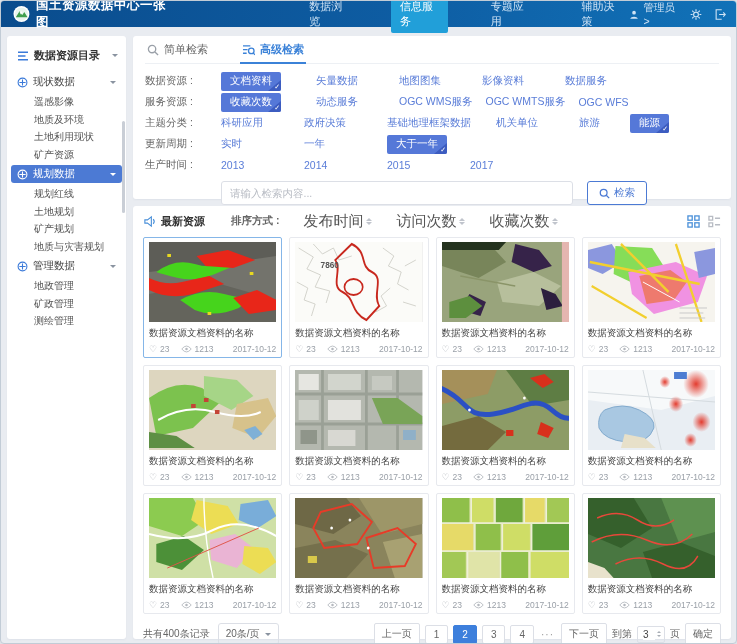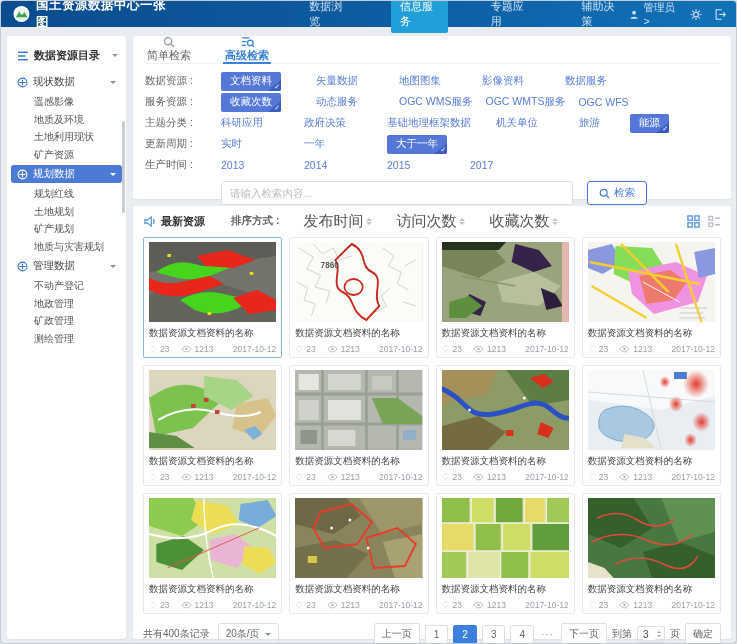--- a/index.html
+++ b/index.html
@@ -30,21 +30,21 @@
   .sb-group.selected { background:#4c7ad4; color:#fff; }
   .sb-group.selected .caret-dn { border-top-color:#fff; }
   .sb-child { padding:2px 6px 2px 27px; font-size:10px; color:#555; cursor:pointer; line-height:1.35; }
   .sb-scroll { position:absolute; right:1px; top:85px; width:3px; height:92px; background:#c9ced6; border-radius:2px; }
 
   .main { flex:1; display:flex; flex-direction:column; gap:7px; min-width:0; }
 
   
   .filter-panel { height:163px; padding:0 12px; flex:none; }
   .tabs { display:flex; align-items:center; gap:30px; height:28px; border-bottom:1px solid #edf0f4; }
-  .tab { display:flex; align-items:center; font-size:11px; color:#666; cursor:pointer; height:100%; padding:0 2px; position:relative;flex-direction:column; }
+  .tab { display:flex; align-items:center; gap:5px; font-size:11px; color:#666; cursor:pointer; height:100%; padding:0 2px; position:relative; }
   .tab svg { color:#9aa0a8; }
   .tab.active { color:#3b82d8; font-weight:bold; }
   .tab.active::after { content:""; position:absolute; left:0; right:0; bottom:-1px; height:2px; background:#3b82d8; }
   .filters { padding-top:7px; }
   .frow { display:flex; align-items:center; height:20px; margin-bottom:1px; }
   .flabel { width:76px; font-size:10.5px; color:#666; flex:none; }
   .fopts { display:flex; align-items:center; }
   .fopt { min-width:70px; margin-right:13px; font-size:10.5px; color:#5a7dd8; cursor:pointer; }
   .fbtn { position:relative; min-width:0; background:#5578d8; color:#fff; padding:2.5px 9px; border-radius:2px; margin-right:35px; font-size:10.5px; overflow:hidden; }
   .fbtn::after { content:""; position:absolute; right:0; bottom:0; border-style:solid; border-width:0 0 11px 13px; border-color:transparent transparent #3c5cc0 transparent; }
@@ -179,21 +179,20 @@
 
       <div class="sb-group">
         <svg width="11" height="11" viewBox="0 0 12 12">
             <circle cx="6" cy="6" r="4.8" fill="none" stroke="#3b7ad9" stroke-width="1.2"></circle>
             <path d="M6 2.6v6.8M2.6 6h6.8" stroke="#3b7ad9" stroke-width="1.2"></path>
           </svg>
         <span>管理数据</span>
         <span class="sp"></span>
           <i class="caret-dn"></i>
       </div>
-      <div class="sb-child">不动产登记</div>
       <div class="sb-child">地政管理</div>
       <div class="sb-child">矿政管理</div>
       <div class="sb-child">测绘管理</div>
 
       <div class="sb-scroll"></div>
     </aside>
 
     <div class="main">
 
       <section class="panel filter-panel">

